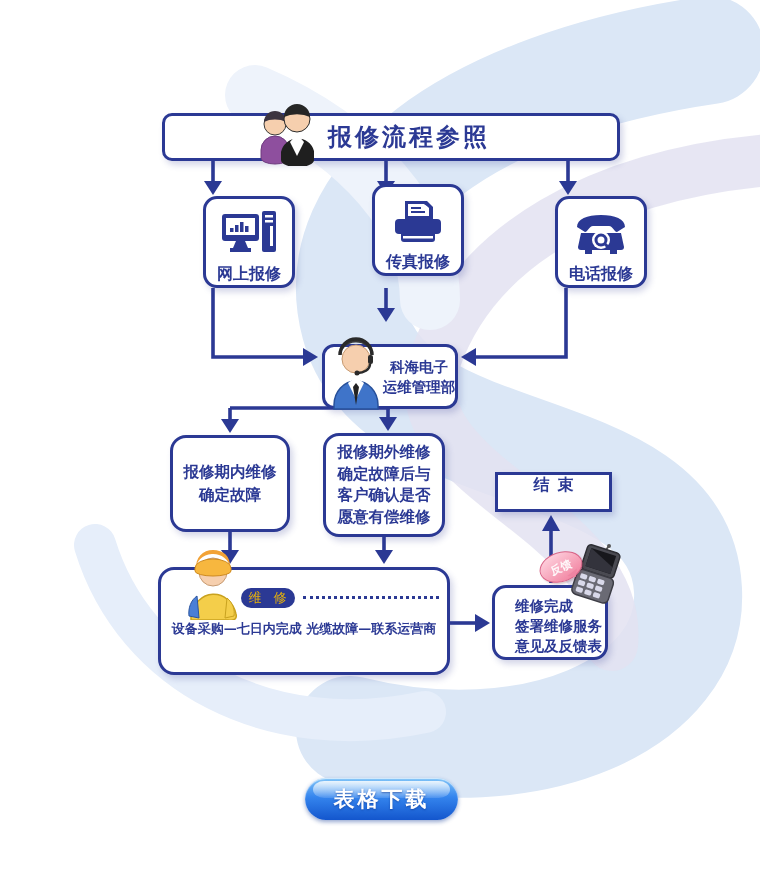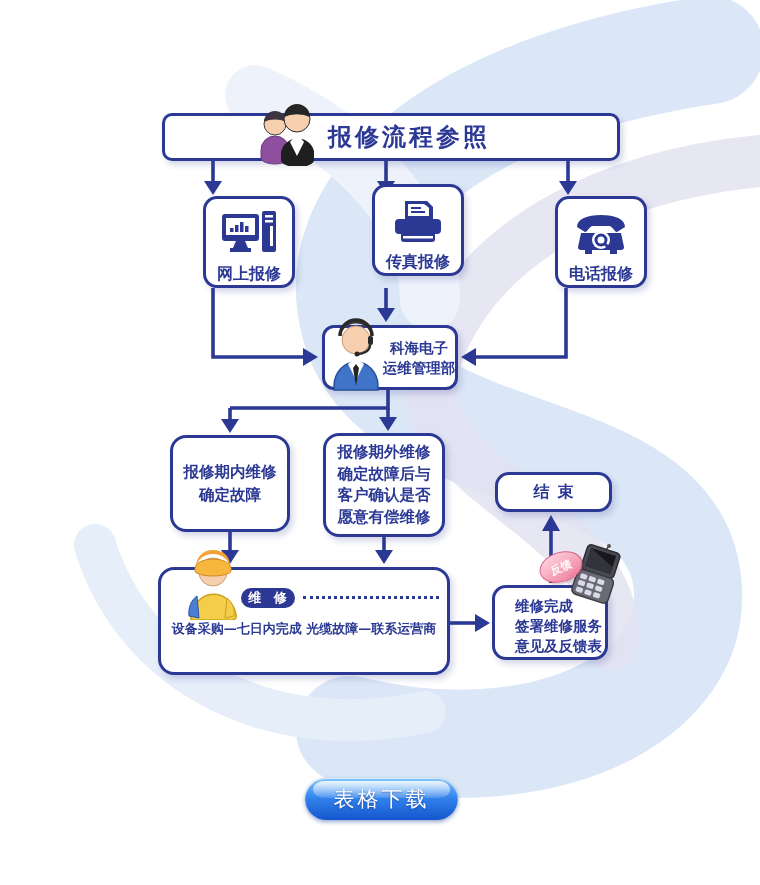--- a/index.html
+++ b/index.html
@@ -26,42 +26,42 @@
   
   .channel{width:92px;height:92px;border-radius:14px;display:flex;flex-direction:column;
     align-items:center;justify-content:flex-end;margin-left:35px;}
   .channel .ic{position:absolute;top:12px;left:50%;transform:translateX(-50%);}
   .channel .box-label{font-size:16px;}
   #ch-online{left:168px;top:196px;}
   #ch-fax{left:337px;top:184px;justify-content:flex-end;}
   #ch-phone{left:520px;top:196px;}
 
   
-  .dispatch{left:322px;top:325px;width:136px;height:65px;border-width:3px;border-radius:12px;}
+  .dispatch{left:322px;top:344px;width:136px;height:65px;border-width:3px;border-radius:12px;}
   .dispatch .ic{position:absolute;left:3px;top:-10px;}
   .dispatch .txt{position:absolute;left:56px;top:10px;width:76px;font-size:14.5px;line-height:20px;}
 
   
   .decision{border-width:3px;border-radius:16px;display:flex;flex-direction:column;
     align-items:center;justify-content:center;}
   #dec-in{left:170px;top:435px;width:120px;height:97px;}
   #dec-in .box-label{font-size:15.5px;line-height:23px;}
   #dec-out{left:323px;top:433px;width:122px;height:104px;}
   #dec-out .box-label{font-size:15.5px;line-height:21.5px;}
 
   
-  .end-box{left:495px;top:472px;width:117px;height:40px;border-width:3px;border-radius:14px;
-    display:flex;align-items:center;justify-content:center;}
+  .end-box{left:495px;top:472px;width:117px;height:40px;border-width:3px;border-radius:0;
+    display:flex;justify-content:center;}
   .end-box .box-label{font-size:16px;letter-spacing:8px;padding-left:8px;}
 
   
   .repair{left:158px;top:567px;width:292px;height:108px;border-radius:16px;}
   .repair-worker{position:absolute;left:22px;top:-22px;width:62px;height:72px;}
   .repair-badge{position:absolute;left:80px;top:18px;width:54px;height:20px;background:#2b3994;
-    border-radius:10px;color:#ffffff;font-weight:bold;font-size:13px;letter-spacing:4px;
+    border-radius:10px;color:#eab308;font-weight:normal;font-size:13px;letter-spacing:4px;
     display:flex;align-items:center;justify-content:center;padding-left:3px;box-sizing:border-box;}
   .repair-dots{position:absolute;left:142px;top:26px;width:136px;border-top:3px dotted #2b3994;}
   .repair-lines{position:absolute;left:0;top:46px;width:100%;}
   .repair-lines div{font-size:13px;font-weight:bold;color:#2b3994;text-align:center;
     line-height:25px;white-space:nowrap;}
 
   
   .feedback{left:492px;top:585px;width:116px;height:75px;border-width:3px;border-radius:14px;}
   .feedback .txt{position:absolute;left:20px;top:8px;font-size:14.5px;line-height:20px;
     color:#2b3994;font-weight:bold;text-align:left;}
@@ -75,21 +75,21 @@
 
   
   .dl-btn{position:absolute;left:305px;top:778px;width:153px;height:42px;border:none;
     border-radius:21px;cursor:pointer;
     background:linear-gradient(180deg,#7fc4f8 0%,#3585ee 45%,#1356cd 100%);
     box-shadow:0 2px 4px rgba(20,60,150,.45), inset 0 1px 1px rgba(255,255,255,.7);
     display:flex;align-items:center;justify-content:center;position:absolute;}
   .dl-btn:before{content:"";position:absolute;left:8px;top:3px;width:137px;height:17px;
     background:linear-gradient(180deg,rgba(255,255,255,.85),rgba(255,255,255,.12));
     border-radius:12px/9px;}
-  .dl-btn span{position:relative;color:#ffffff;font-size:21px;font-weight:normal;letter-spacing:3px;
+  .dl-btn span{position:relative;color:#ffffff;font-size:21px;font-weight:bold;letter-spacing:3px;
     text-shadow:0 1px 2px rgba(10,50,140,.6);}
 </style>
 </head>
 <body>
 
 <div class="stage">
 
   <svg class="layer" width="760" height="885" viewBox="0 0 760 885">
     <path d="M 710,50 C 470,85 320,195 355,325 C 395,475 680,430 688,590 C 694,705 530,775 350,730" fill="none" stroke="#dbe7f6" stroke-width="108" stroke-linecap="round"></path>
     <path d="M 770,160 C 600,175 475,245 435,360 C 395,480 625,515 612,645" fill="none" stroke="#e3e2f1" stroke-width="52" stroke-linecap="round" opacity="0.85"></path>

